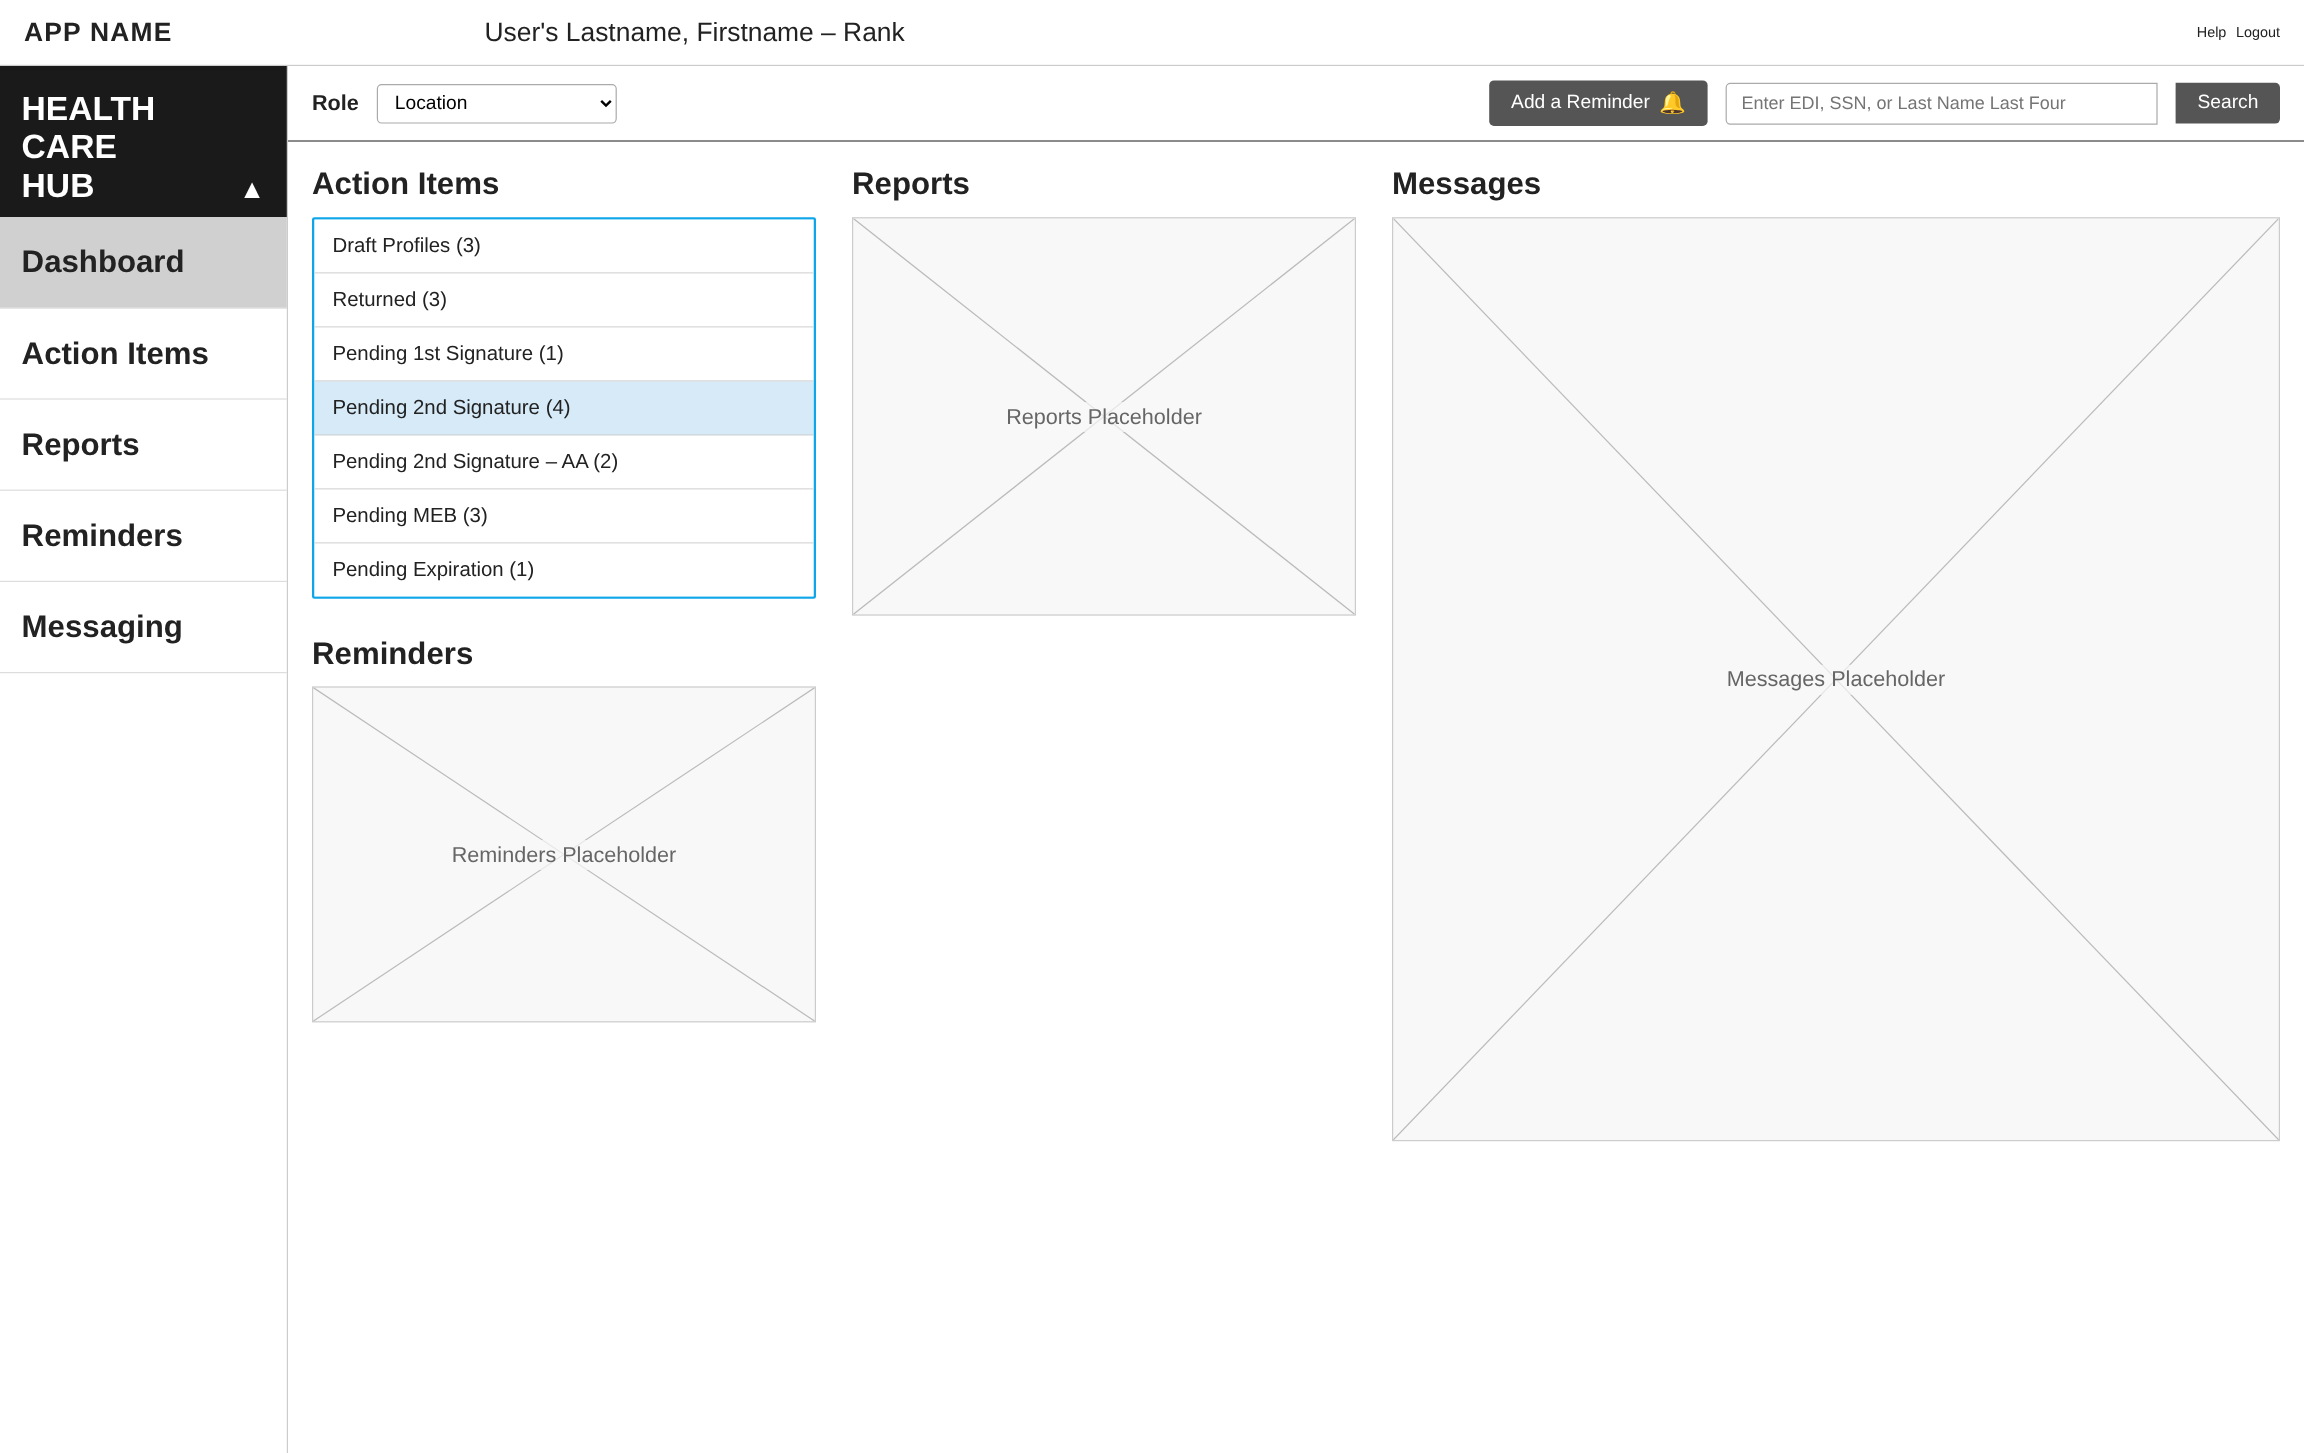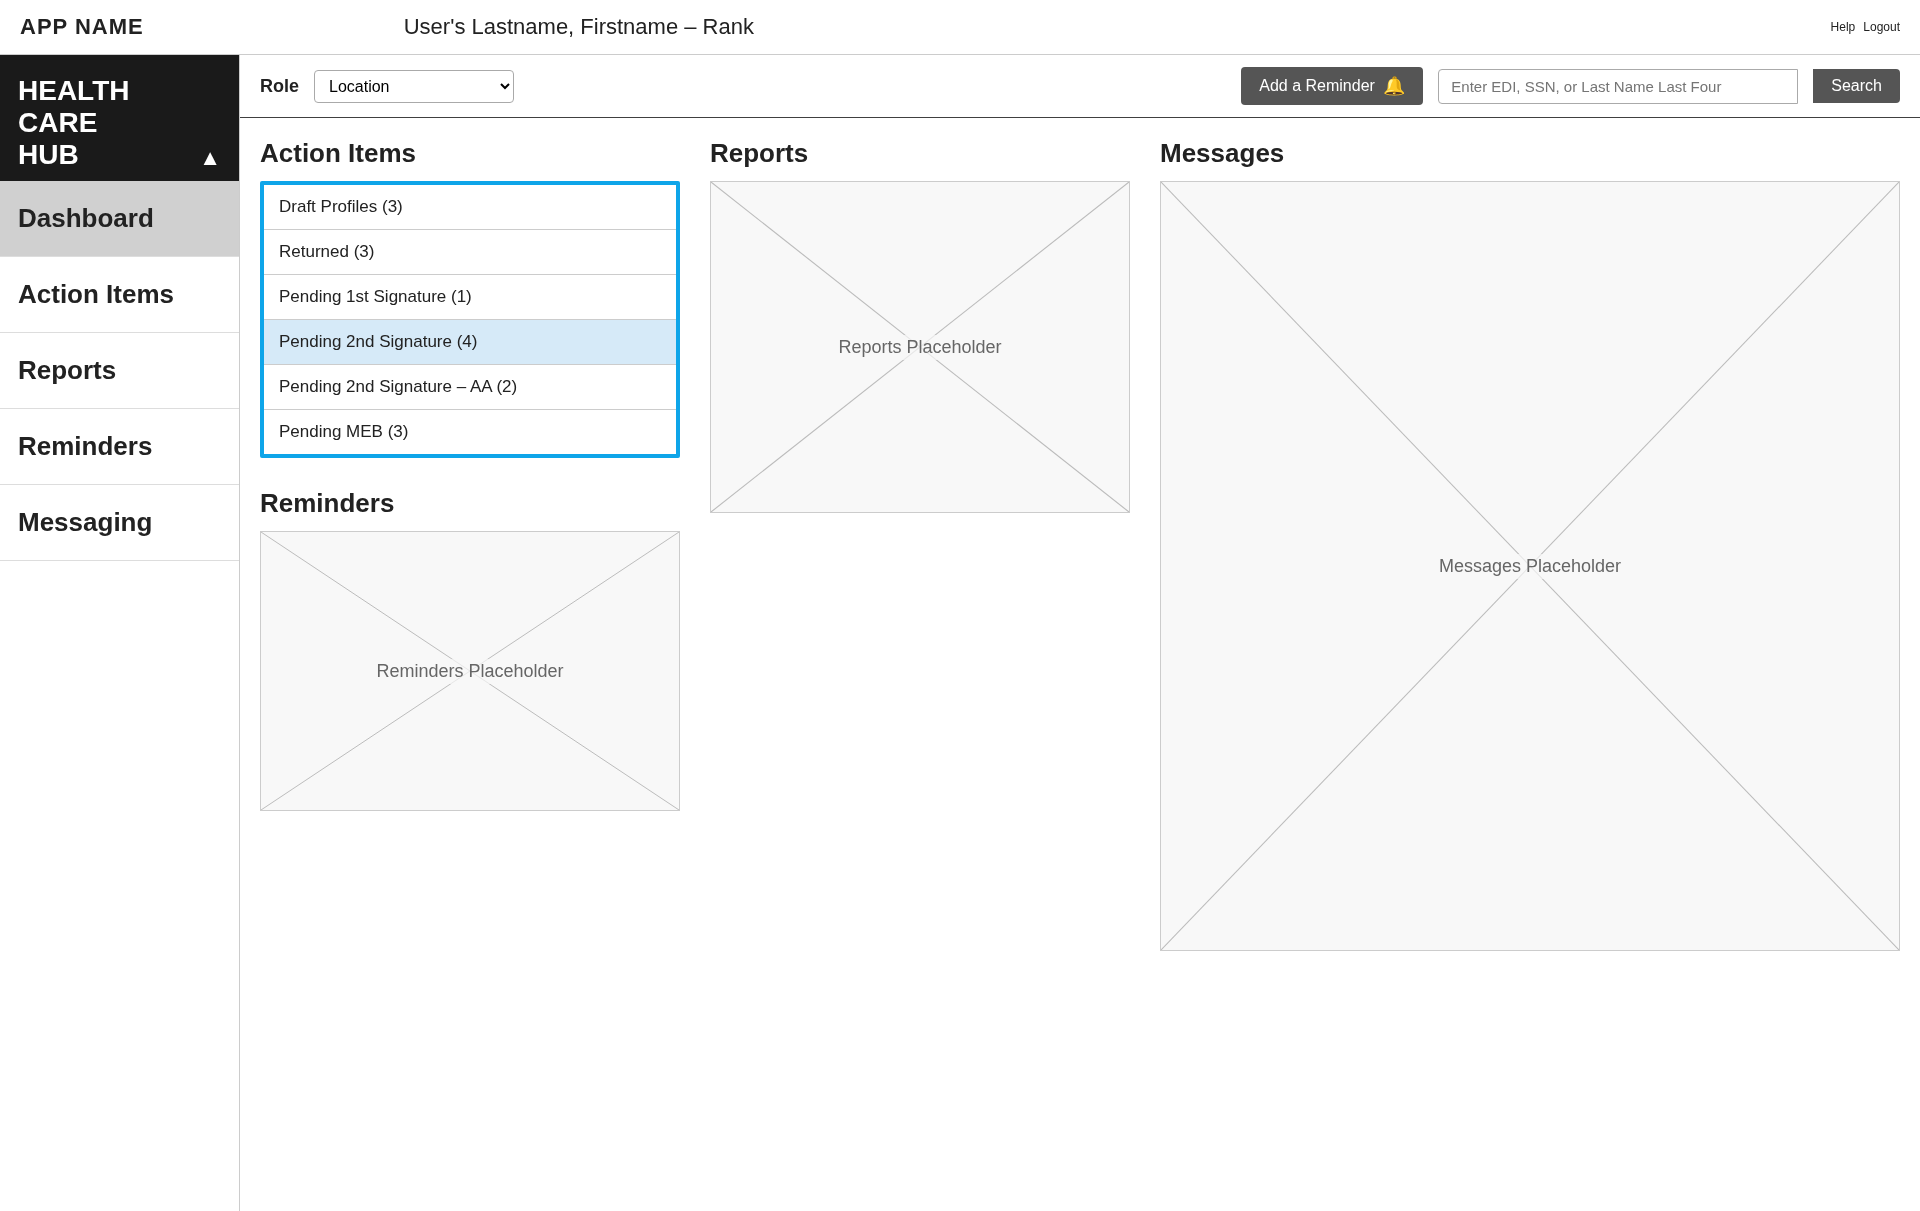--- a/index.html
+++ b/index.html
@@ -175,21 +175,21 @@
     }
 
     .section-title {
       font-size: 26px;
       font-weight: bold;
       color: #222;
       margin-bottom: 12px;
     }
 
     .action-items-list {
-      border: 4px solid #0ea5e9;
+      border: 2px solid #0ea5e9;
       border-radius: 2px;
       overflow: hidden;
       margin-bottom: 30px;
     }
     .action-item-row {
       padding: 12px 15px;
       font-size: 17px;
       color: #222;
       border-bottom: 1px solid #ccc;
       cursor: pointer;
@@ -301,20 +301,21 @@
 
         <div class="left-col">
           <div class="section-title">Action Items</div>
           <div class="action-items-list">
             <div class="action-item-row">Draft Profiles (3)</div>
             <div class="action-item-row">Returned (3)</div>
             <div class="action-item-row">Pending 1st Signature (1)</div>
             <div class="action-item-row selected">Pending 2nd Signature (4)</div>
             <div class="action-item-row">Pending 2nd Signature – AA (2)</div>
             <div class="action-item-row">Pending MEB (3)</div>
+            <div class="action-item-row">Pending Expiration (1)</div>
           </div>
 
           <div class="reminders-section">
             <div class="section-title">Reminders</div>
             <div class="placeholder-box reminders-placeholder">
               <svg viewBox="0 0 420 280" preserveAspectRatio="none" xmlns="http://www.w3.org/2000/svg">
                 <line x1="0" y1="0" x2="420" y2="280" stroke="#bbb" stroke-width="1"></line>
                 <line x1="420" y1="0" x2="0" y2="280" stroke="#bbb" stroke-width="1"></line>
               </svg>
               <span class="placeholder-label">Reminders Placeholder</span>

